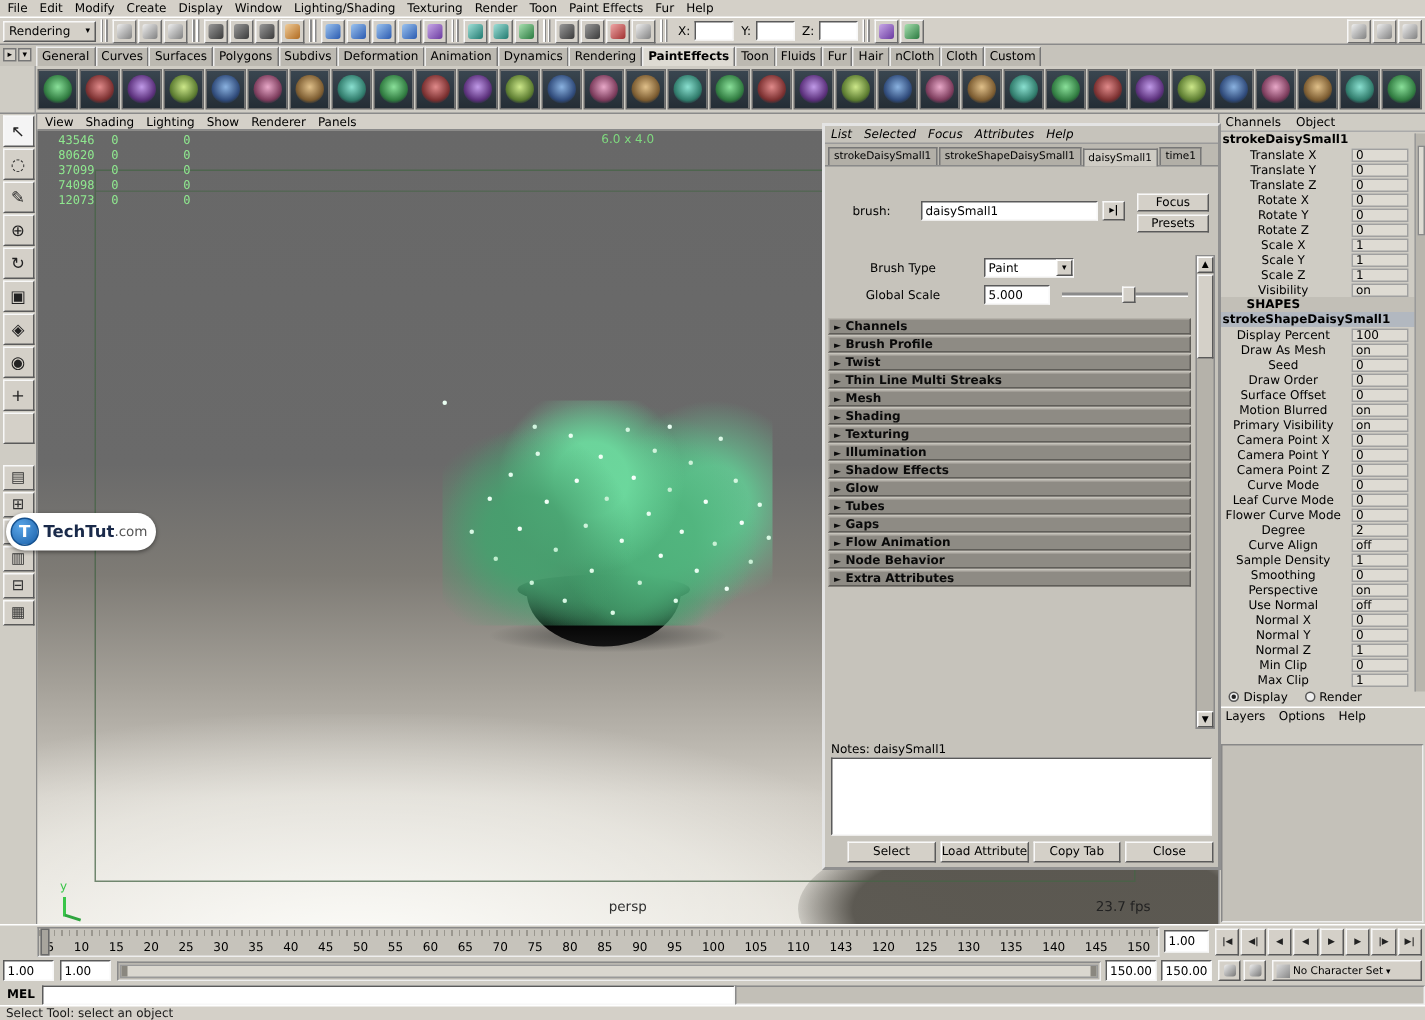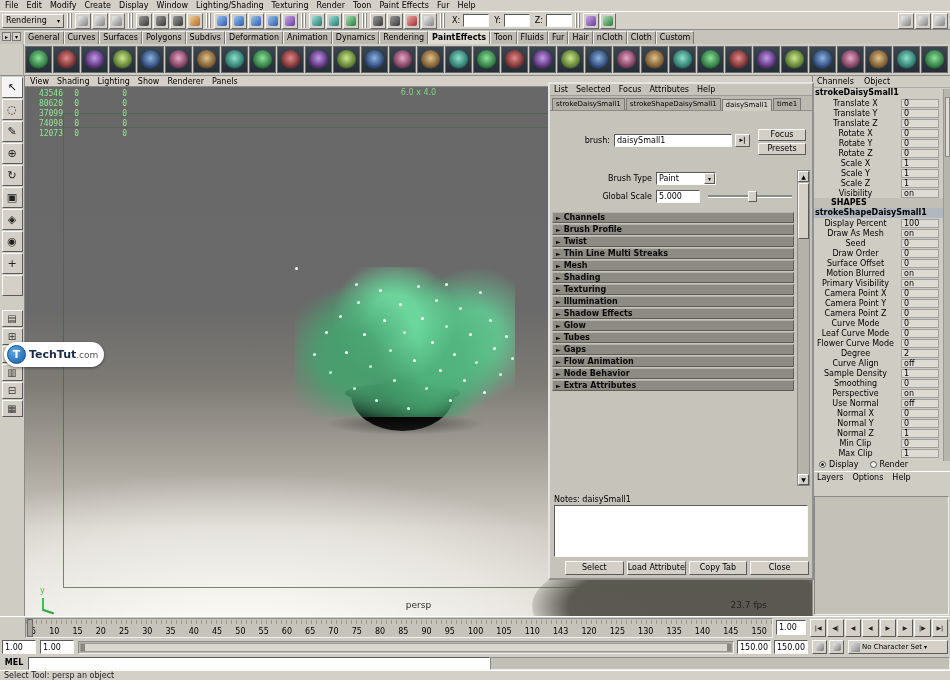--- a/index.html
+++ b/index.html
@@ -121,26 +121,26 @@
   #cbbottommenu { display:flex; gap:9px; align-items:center; height:12px; padding-left:4px; border-top:1px solid #fff; }
   #layerarea { position:absolute; left:1px; right:1px; bottom:1px; top:420px; background:#c4c1b9; border:1px solid; border-color:#888 #eee #eee #888; }
 
   
   #ae { position:absolute; left:548px; top:82px; width:266px; height:498px; background:#c6c3bb; border:2px outset #e4e4e4; z-index:20; }
   .aetitle { height:13px; background:linear-gradient(90deg,#0a246a,#2f5fa0 55%,#9cc0e8); color:#fff; display:flex; align-items:center; padding:0 2px; font-weight:bold; }
   .ticon { width:9px; height:9px; background:#d4d0c8; border:1px solid #fff; margin-right:3px; flex:none; }
   .winbtns { margin-left:auto; display:flex; gap:1px; }
   .winbtn { width:12px; height:10px; background:#d4d0c8; border:1px solid; border-color:#fff #555 #555 #fff; color:#000; font-size:7px; line-height:8px; text-align:center; font-weight:normal; }
   .wb-min::before{content:"_";} .wb-max::before{content:"□";} .wb-close::before{content:"×";}
-  .aemenu { height:12px; display:flex; gap:8px; align-items:center; padding:0 4px; border-bottom:1px solid #9a9a9a; }
+  .aemenu { height:12px; display:flex; gap:8px; align-items:center; padding:0 4px; border-bottom:1px solid #9a9a9a;font-style:italic; }
   .aetabs { height:15px; display:flex; align-items:flex-end; gap:1px; padding:1px 2px 0; border-bottom:1px solid #8a8a8a; background:#bcb9b1; }
   .aetab { font-size:7px; padding:1px 3px 2px; background:#b2afa7; border:1px solid #777; border-bottom:none; white-space:nowrap; }
   .aetab:nth-of-type(3) { background:#cfccc4; position:relative; top:1px; }
   .aebody { position:absolute; left:2px; right:2px; top:40px; bottom:2px; }
-  .aelabel { position:absolute; text-align:right; }
+  .aelabel { position:absolute; text-align:center; }
   .l-brush { top:12px; left:0; width:58px; }
   .brushfield { position:absolute; top:10px; left:62px; width:118px; height:13px; padding-left:2px; }
   .focusarrow { position:absolute; top:10px; left:183px; width:15px; height:13px; font-size:7px; text-align:center; line-height:11px; }
   .focusarrow::before{content:"▸|";}
   .btn-focus { position:absolute; top:5px; left:206px; width:48px; height:12px; text-align:center; line-height:10px; }
   .btn-presets { position:absolute; top:19px; left:206px; width:48px; height:12px; text-align:center; line-height:10px; }
   .l-btype { top:50px; left:0; width:100px; }
   .dd-btype { position:absolute; top:48px; left:104px; width:60px; height:13px; display:flex; align-items:center; }
   .dd-btype span { flex:1; padding-left:2px; }
   .ddarrow { width:11px; height:11px; background:#d4d0c8; border:1px solid; border-color:#fff #555 #555 #fff; font-size:6px; text-align:center; line-height:10px; }
@@ -818,13 +818,13 @@
     <span class="csarr"></span>
   </div>
 </div>
 
 <div id="melbar">
   <div id="mellabel">MEL</div>
   <input id="melinput" class="sunk" style="">
   <div id="melout"></div>
 </div>
 
-<div id="helpline">Select Tool: persp an object</div>
+<div id="helpline">Select Tool: select an object</div>
 
 </body></html>

